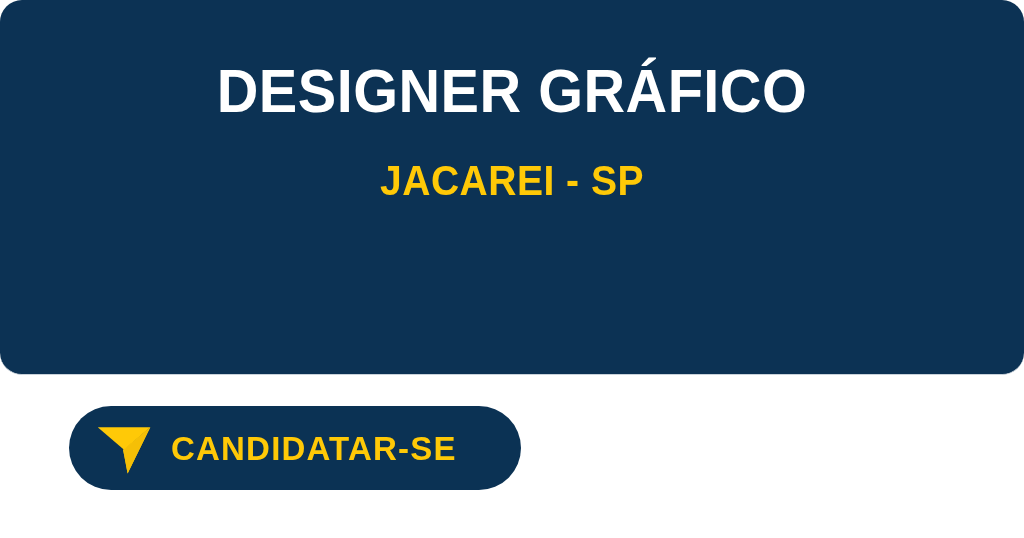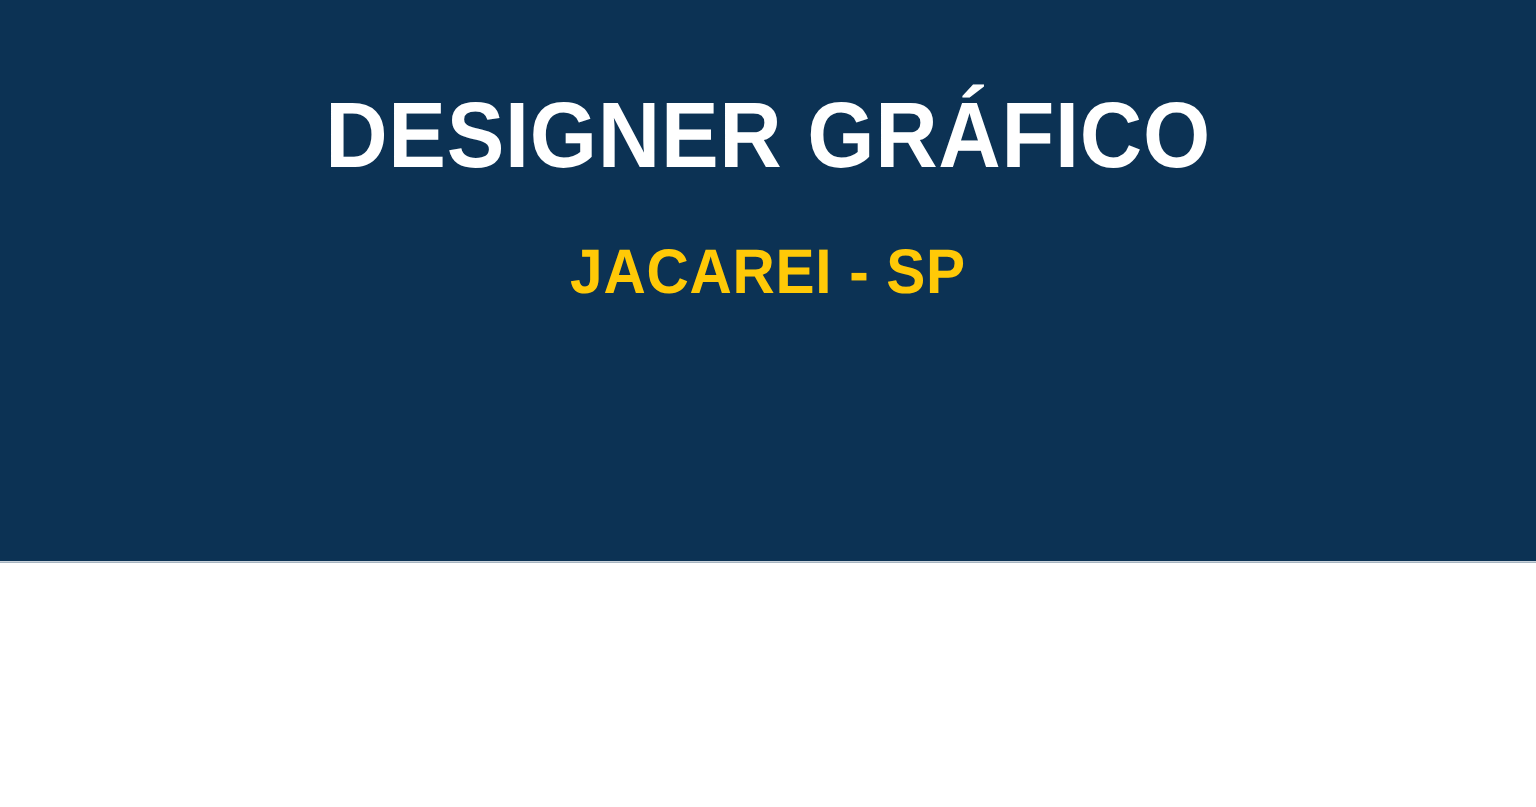--- a/index.html
+++ b/index.html
@@ -25,20 +25,21 @@
   
   .hero {
     position: relative;
     width: 100%;
     height: 375px;
     background: #0c3254;
     box-sizing: border-box;
     padding-top: 56px;
     text-align: center;
     border-bottom: 1px solid #c9d2da;
+    border-radius: 22px;
   }
   .job-title {
     margin: 0;
     color: #ffffff;
     font-family: "Liberation Sans Narrow", "Liberation Sans", sans-serif;
     font-size: 62px;
     line-height: 70px;
     font-weight: bold;
     letter-spacing: 0.5px;
     transform: scaleX(0.93);
@@ -101,13 +102,27 @@
 </head>
 <body>
 
 <div class="banner">
 
   <div class="hero">
     <h1 class="job-title">DESIGNER GRÁFICO</h1>
     <h2 class="job-location">JACAREI - SP</h2>
   </div>
 
+  <div class="footer">
+
+    <button class="cta-button">
+      <span style="display:block;flex:none;">
+        <svg class="cta-icon" viewBox="0 0 64 64" xmlns="http://www.w3.org/2000/svg" aria-hidden="true">
+          <path d="M3 9 L61 9 L32 34 Z" fill="#ffc907"></path>
+          <path d="M61 9 L36 60 L31 34 Z" fill="#ffc907"></path>
+          <path d="M61 9 L32 34 L31 34 L36 60 Z" fill="#f5bf06"></path>
+        </svg>
+      </span>
+      <span class="cta-label">CANDIDATAR-SE</span>
+    </button>
+
+  </div>
 </div>
 
 </body></html>

